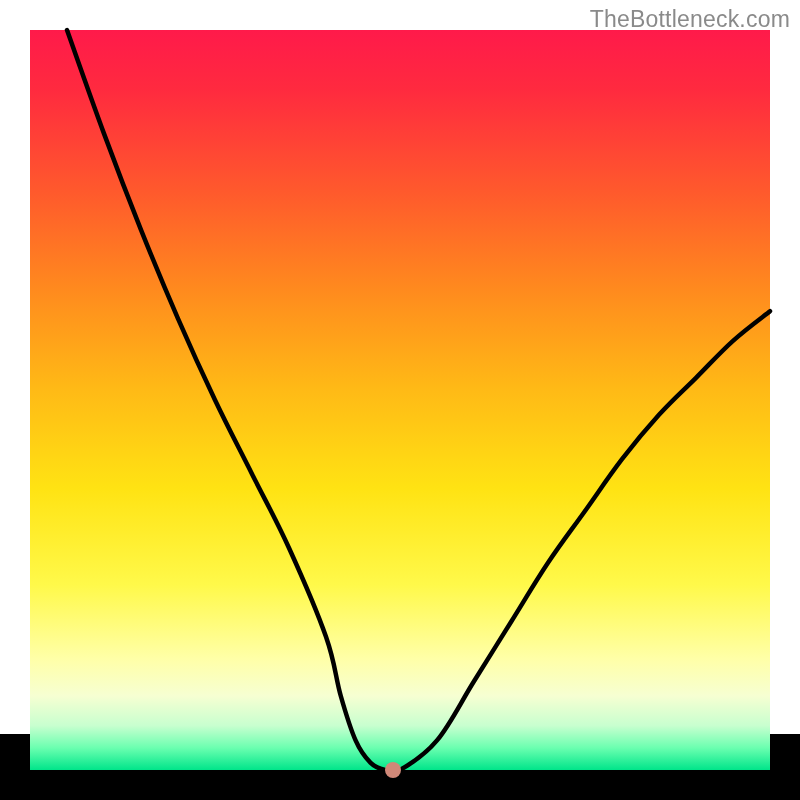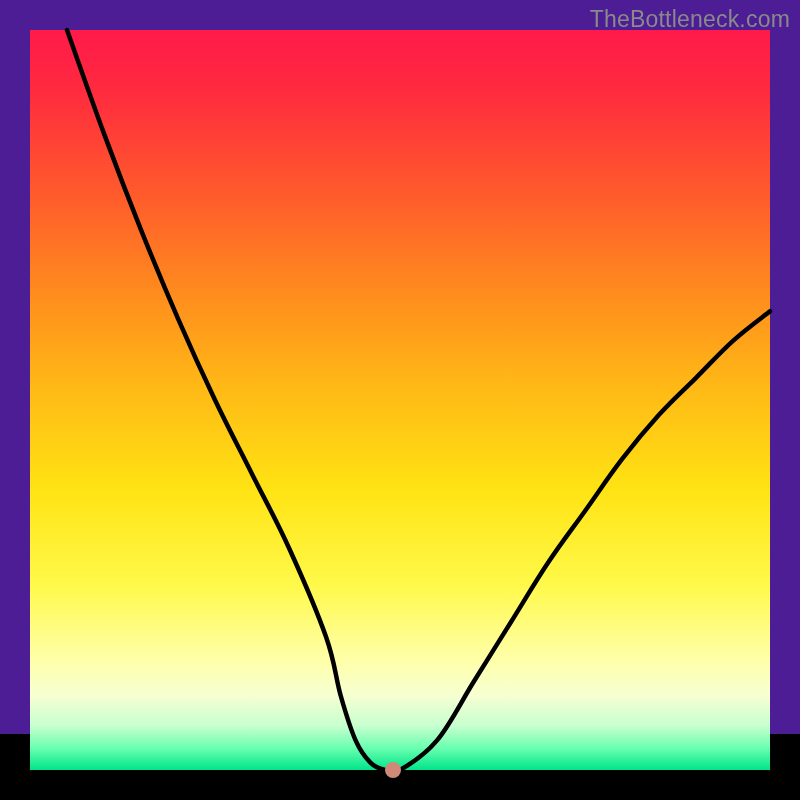--- a/index.html
+++ b/index.html
@@ -8,21 +8,21 @@
     background: #000;
     width: 800px;
     height: 800px;
     overflow: hidden;
     font-family: Arial, Helvetica, sans-serif;
   }
   .chart-container {
     position: relative;
     width: 800px;
     height: 734px;
-    background: #4c1d95;
+    background: #ffffff;
   }
   .plot-area {
     position: absolute;
     left: 30px;
     top: 30px;
     width: 740px;
     height: 740px;
     background: linear-gradient(to bottom,
       #ff1a4a 0%,
       #ff2a3f 8%,

